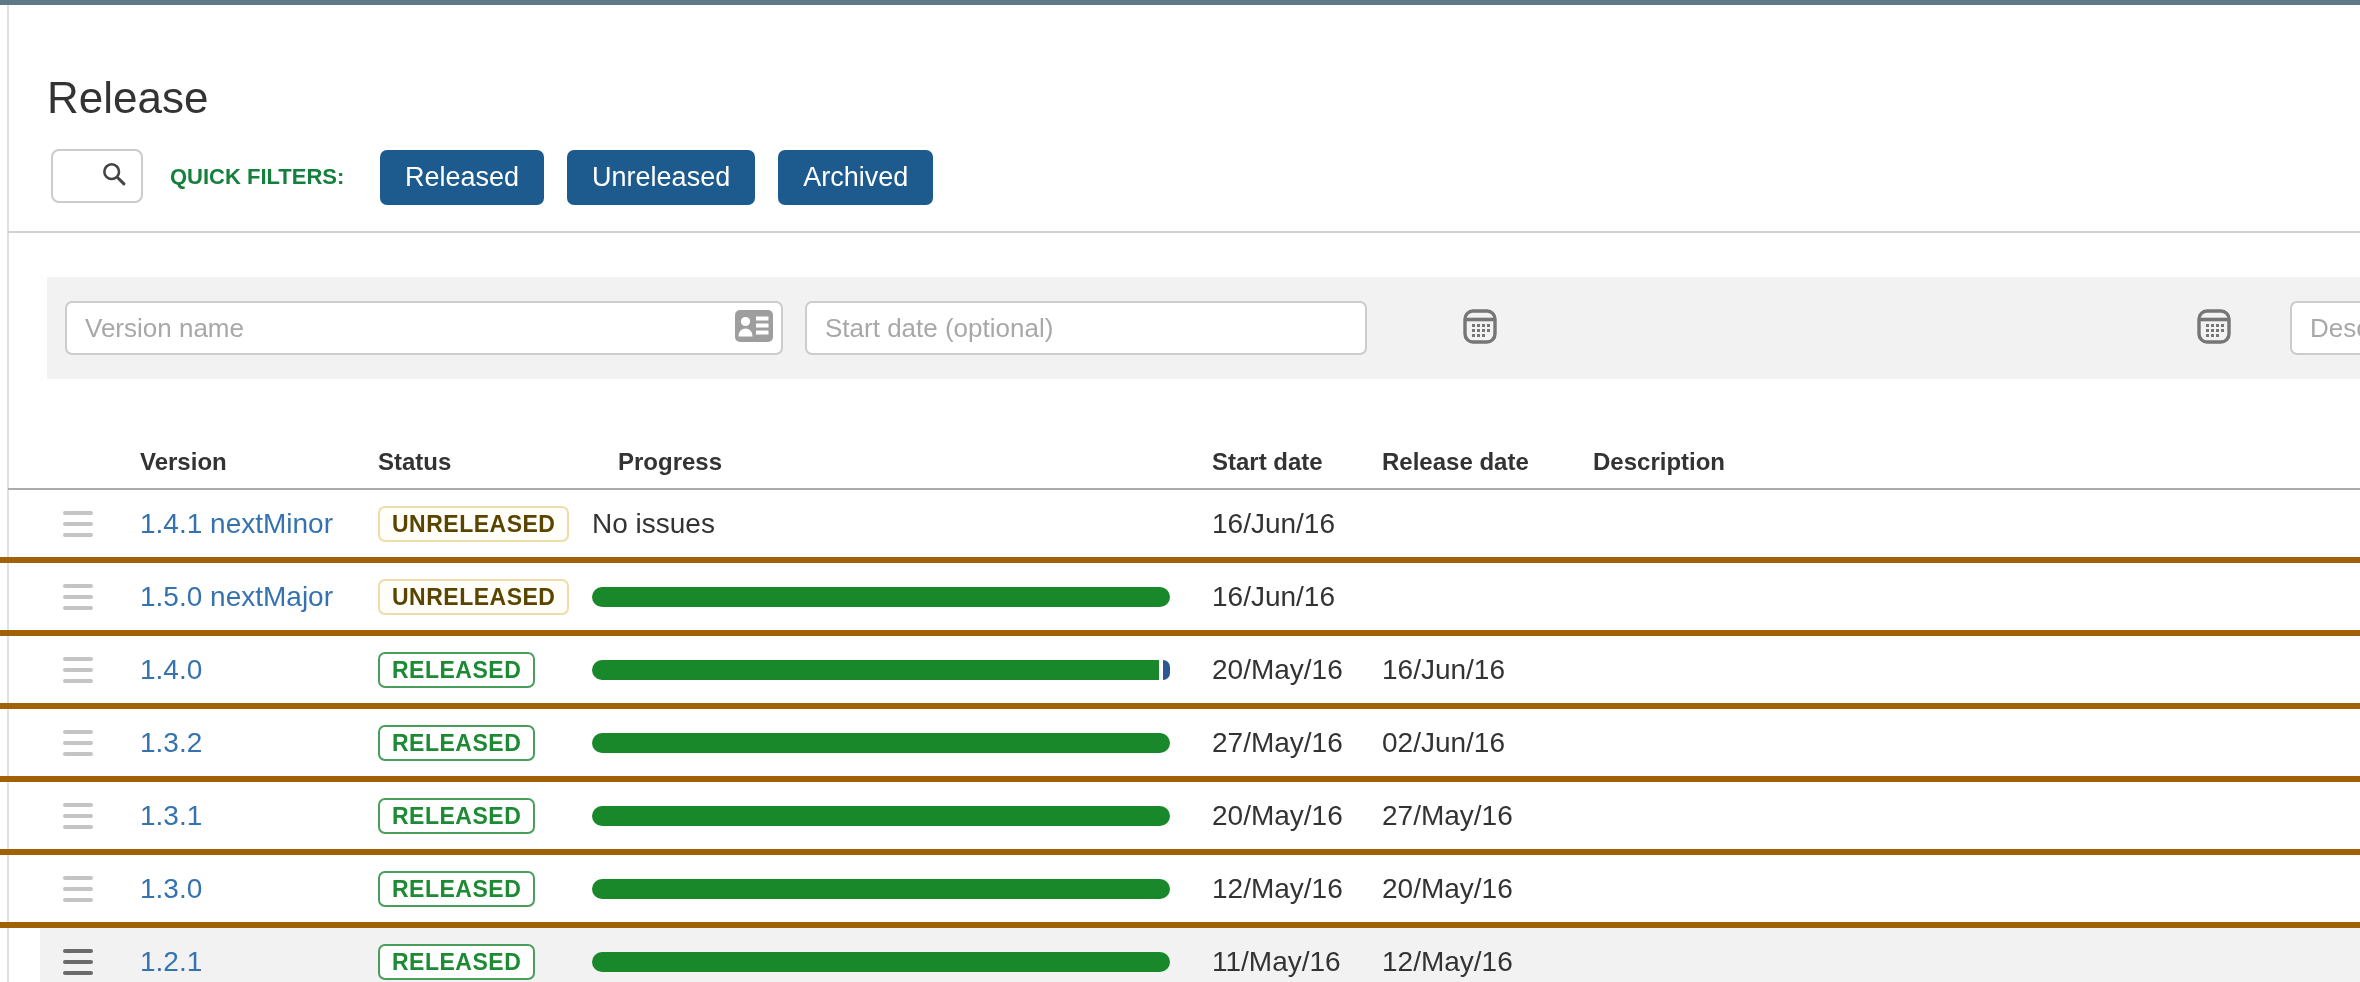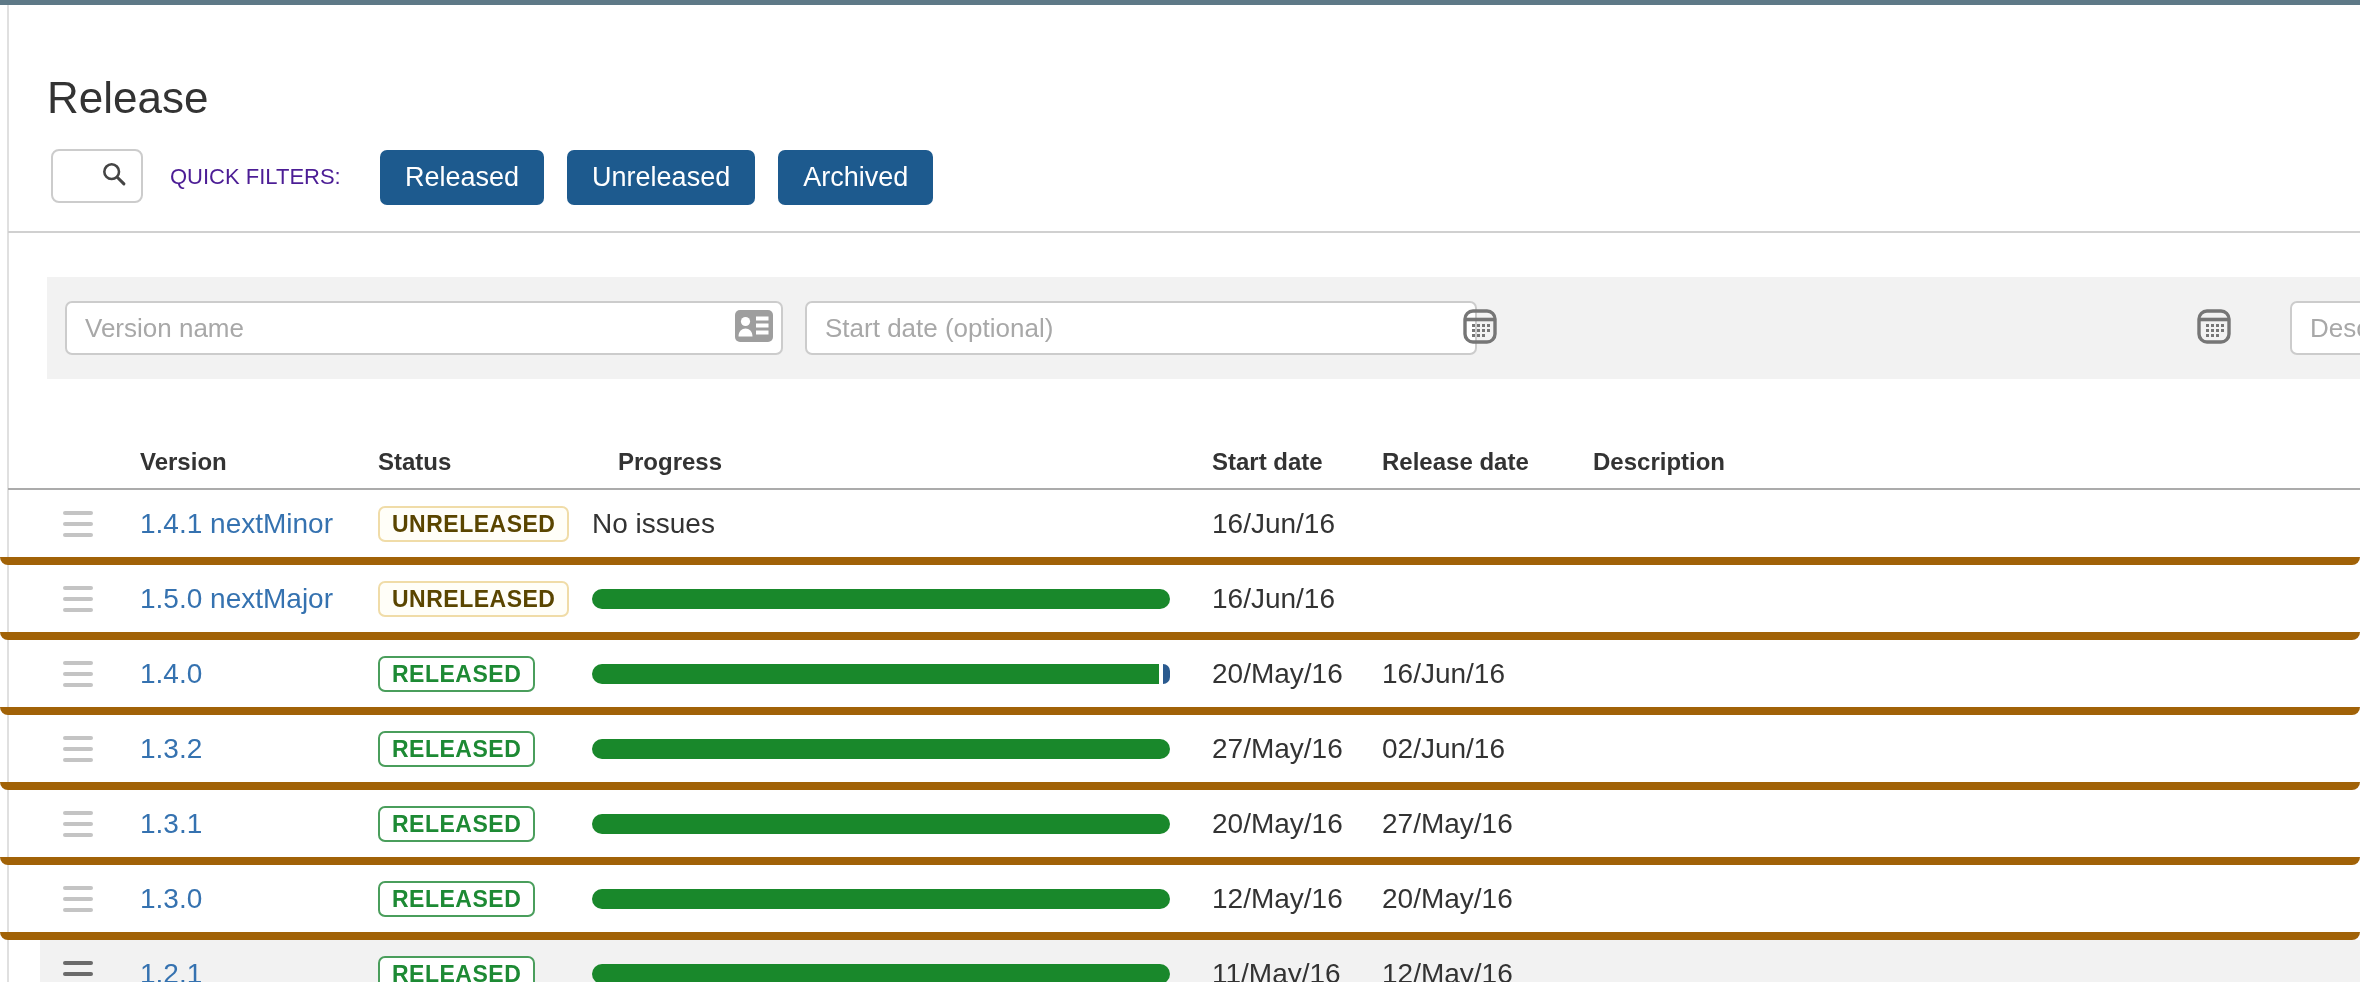--- a/index.html
+++ b/index.html
@@ -10,50 +10,50 @@
   }
   .topbar{position:absolute;top:0;left:0;right:0;height:5px;background:#5e7987;}
   .left-edge{position:absolute;top:5px;left:7px;width:2px;bottom:0;background:#e0e0e0;}
   .page-title{position:absolute;left:47px;top:44px;font-size:44px;font-weight:400;color:#333;}
 
   
   .search-box{position:absolute;left:51px;top:149px;width:92px;height:54px;background:#fff;
     border:2px solid #ccc;border-radius:8px;box-sizing:border-box;
     display:flex;align-items:center;justify-content:flex-end;padding-right:13px;cursor:text;}
   .qf-label{position:absolute;left:170px;top:149px;height:56px;line-height:56px;
-    font-size:22px;font-weight:normal;color:#4c1d95;}
+    font-size:22px;font-weight:bold;color:#15803d;}
   .qf-buttons{position:absolute;left:380px;top:150px;display:flex;gap:23px;}
   .qf-buttons button{height:55px;padding:0 25px;border:none;border-radius:7px;
     background:#1d5a8e;color:#fff;font-size:27px;font-family:inherit;cursor:pointer;}
   .divider{position:absolute;left:8px;right:0;top:231px;height:2px;background:#d0d0d0;}
 
   
   .filter-panel{position:absolute;left:47px;right:0;top:277px;height:102px;background:#f2f2f2;}
   .filter-panel input{position:absolute;top:24px;height:54px;box-sizing:border-box;
     border:2px solid #ccc;border-radius:7px;background:#fff;font-family:inherit;
     font-size:26px;color:#7f1d1d;padding:0 18px;outline:none;}
   .filter-panel input::placeholder{color:#a8a8a8;opacity:1;}
   #version-input{left:18px;width:718px;padding-right:64px;}
-  #start-input{left:758px;width:672px;}
+  #start-input{left:758px;width:562px;}
   #release-input{left:1497px;width:643px;}
   #desc-input{left:2243px;width:320px;}
   .vcard-icon{position:absolute;left:688px;top:33px;}
   .cal-icon{position:absolute;top:30px;cursor:pointer;}
   .cal-icon.cal-1{left:1416px;}
   .cal-icon.cal-2{left:2150px;}
 
   
   .thead{position:absolute;top:435px;left:0;right:0;height:53px;}
   .th{position:absolute;top:0;height:53px;line-height:53px;font-size:24px;font-weight:bold;color:#333;}
   .col-version{left:140px;} .col-status{left:378px;} .col-progress{left:618px;}
   .col-start{left:1212px;} .col-release{left:1382px;} .col-desc{left:1593px;}
   .thead-sep{position:absolute;top:488px;left:8px;right:0;height:2px;background:#ababab;}
 
   .tbody{position:absolute;top:490px;left:0;right:0;}
-  .trow{position:relative;height:67px;border-bottom:8px solid #a16207;border-radius:8px;}
+  .trow{position:relative;height:67px;border-bottom:6px solid #a16207;}
   .trow .row-bg{display:none;}
   .trow.highlighted .row-bg{display:block;position:absolute;left:40px;right:0;top:0;bottom:0;background:#f2f2f2;}
   .cell{position:absolute;top:0;height:67px;line-height:67px;font-size:28px;color:#333;}
   .handle{position:absolute;left:63px;top:50%;transform:translateY(-50%);width:30px;cursor:grab;}
   .handle i{display:block;width:30px;height:4px;margin:7px 0;background:#c4c4c4;border-radius:2px;}
   .trow.highlighted .handle i{background:#6b6b6b;}
   .version{left:140px;color:#3572b0;text-decoration:none;cursor:pointer;}
   .status{left:378px;display:flex;align-items:center;}
   .lozenge{display:inline-block;height:32px;line-height:32px;padding:0 12px;border-radius:7px;
     font-size:23px;font-weight:bold;letter-spacing:0.5px;background:#fff;}

